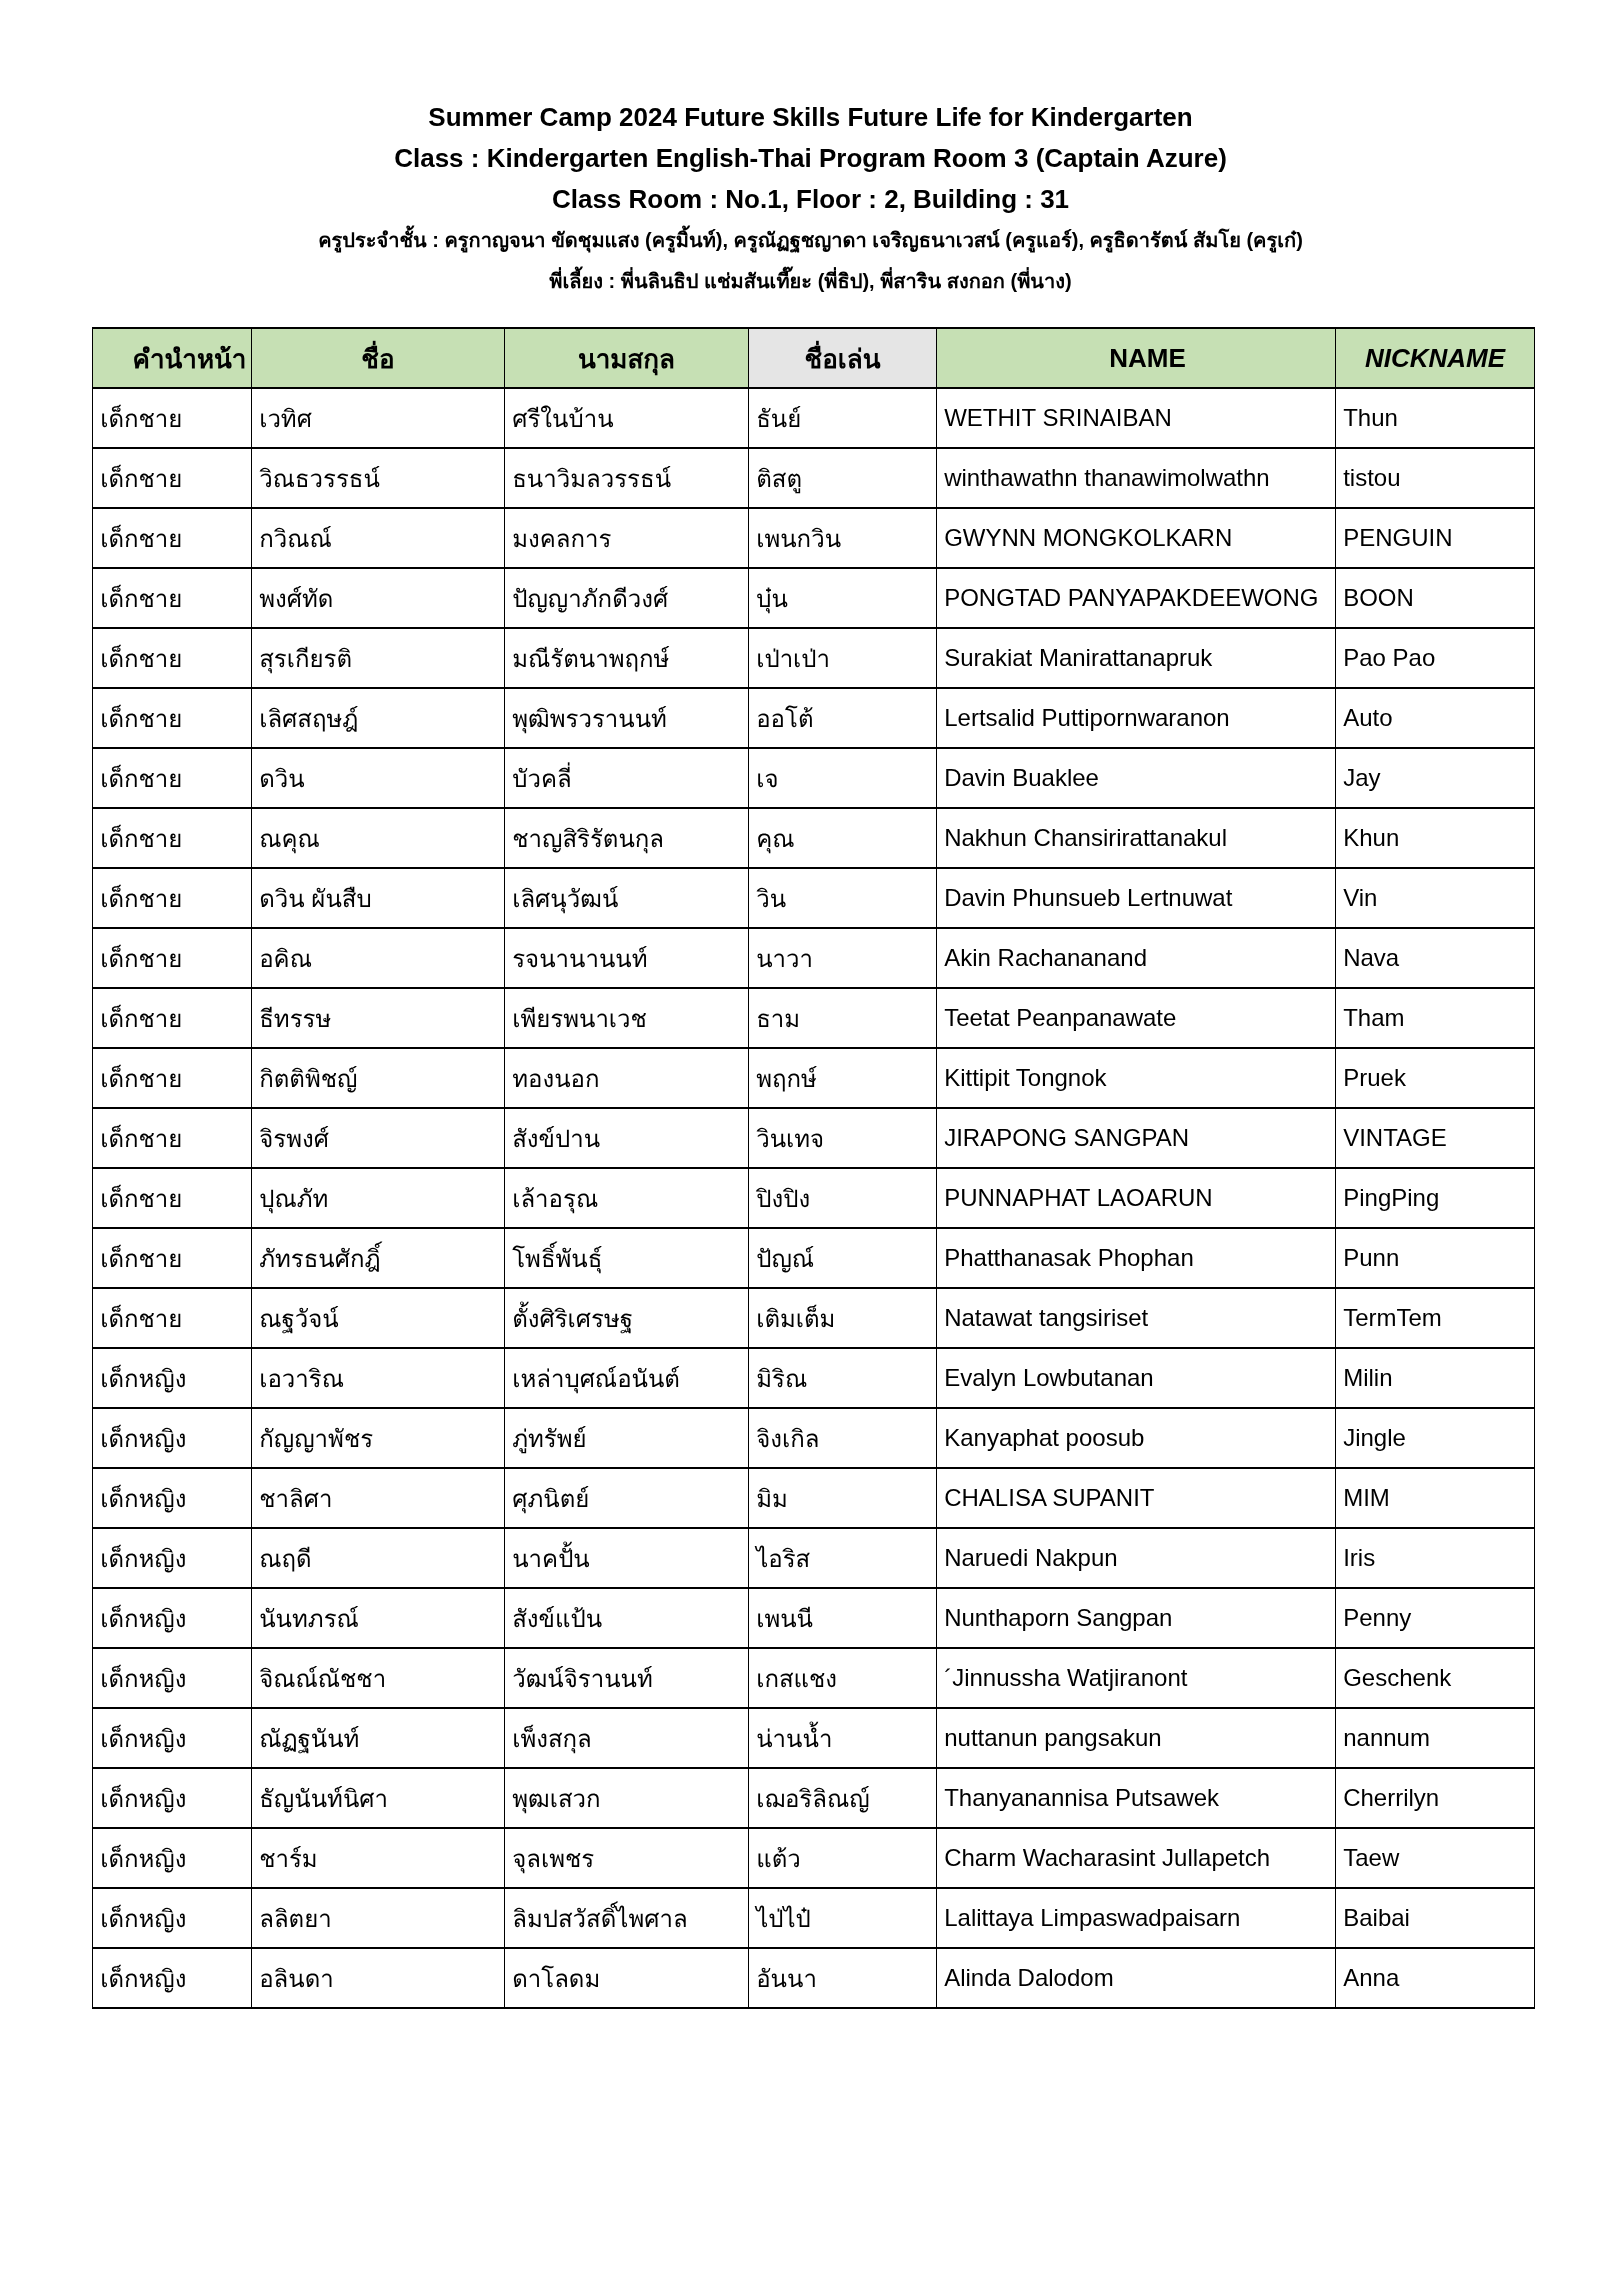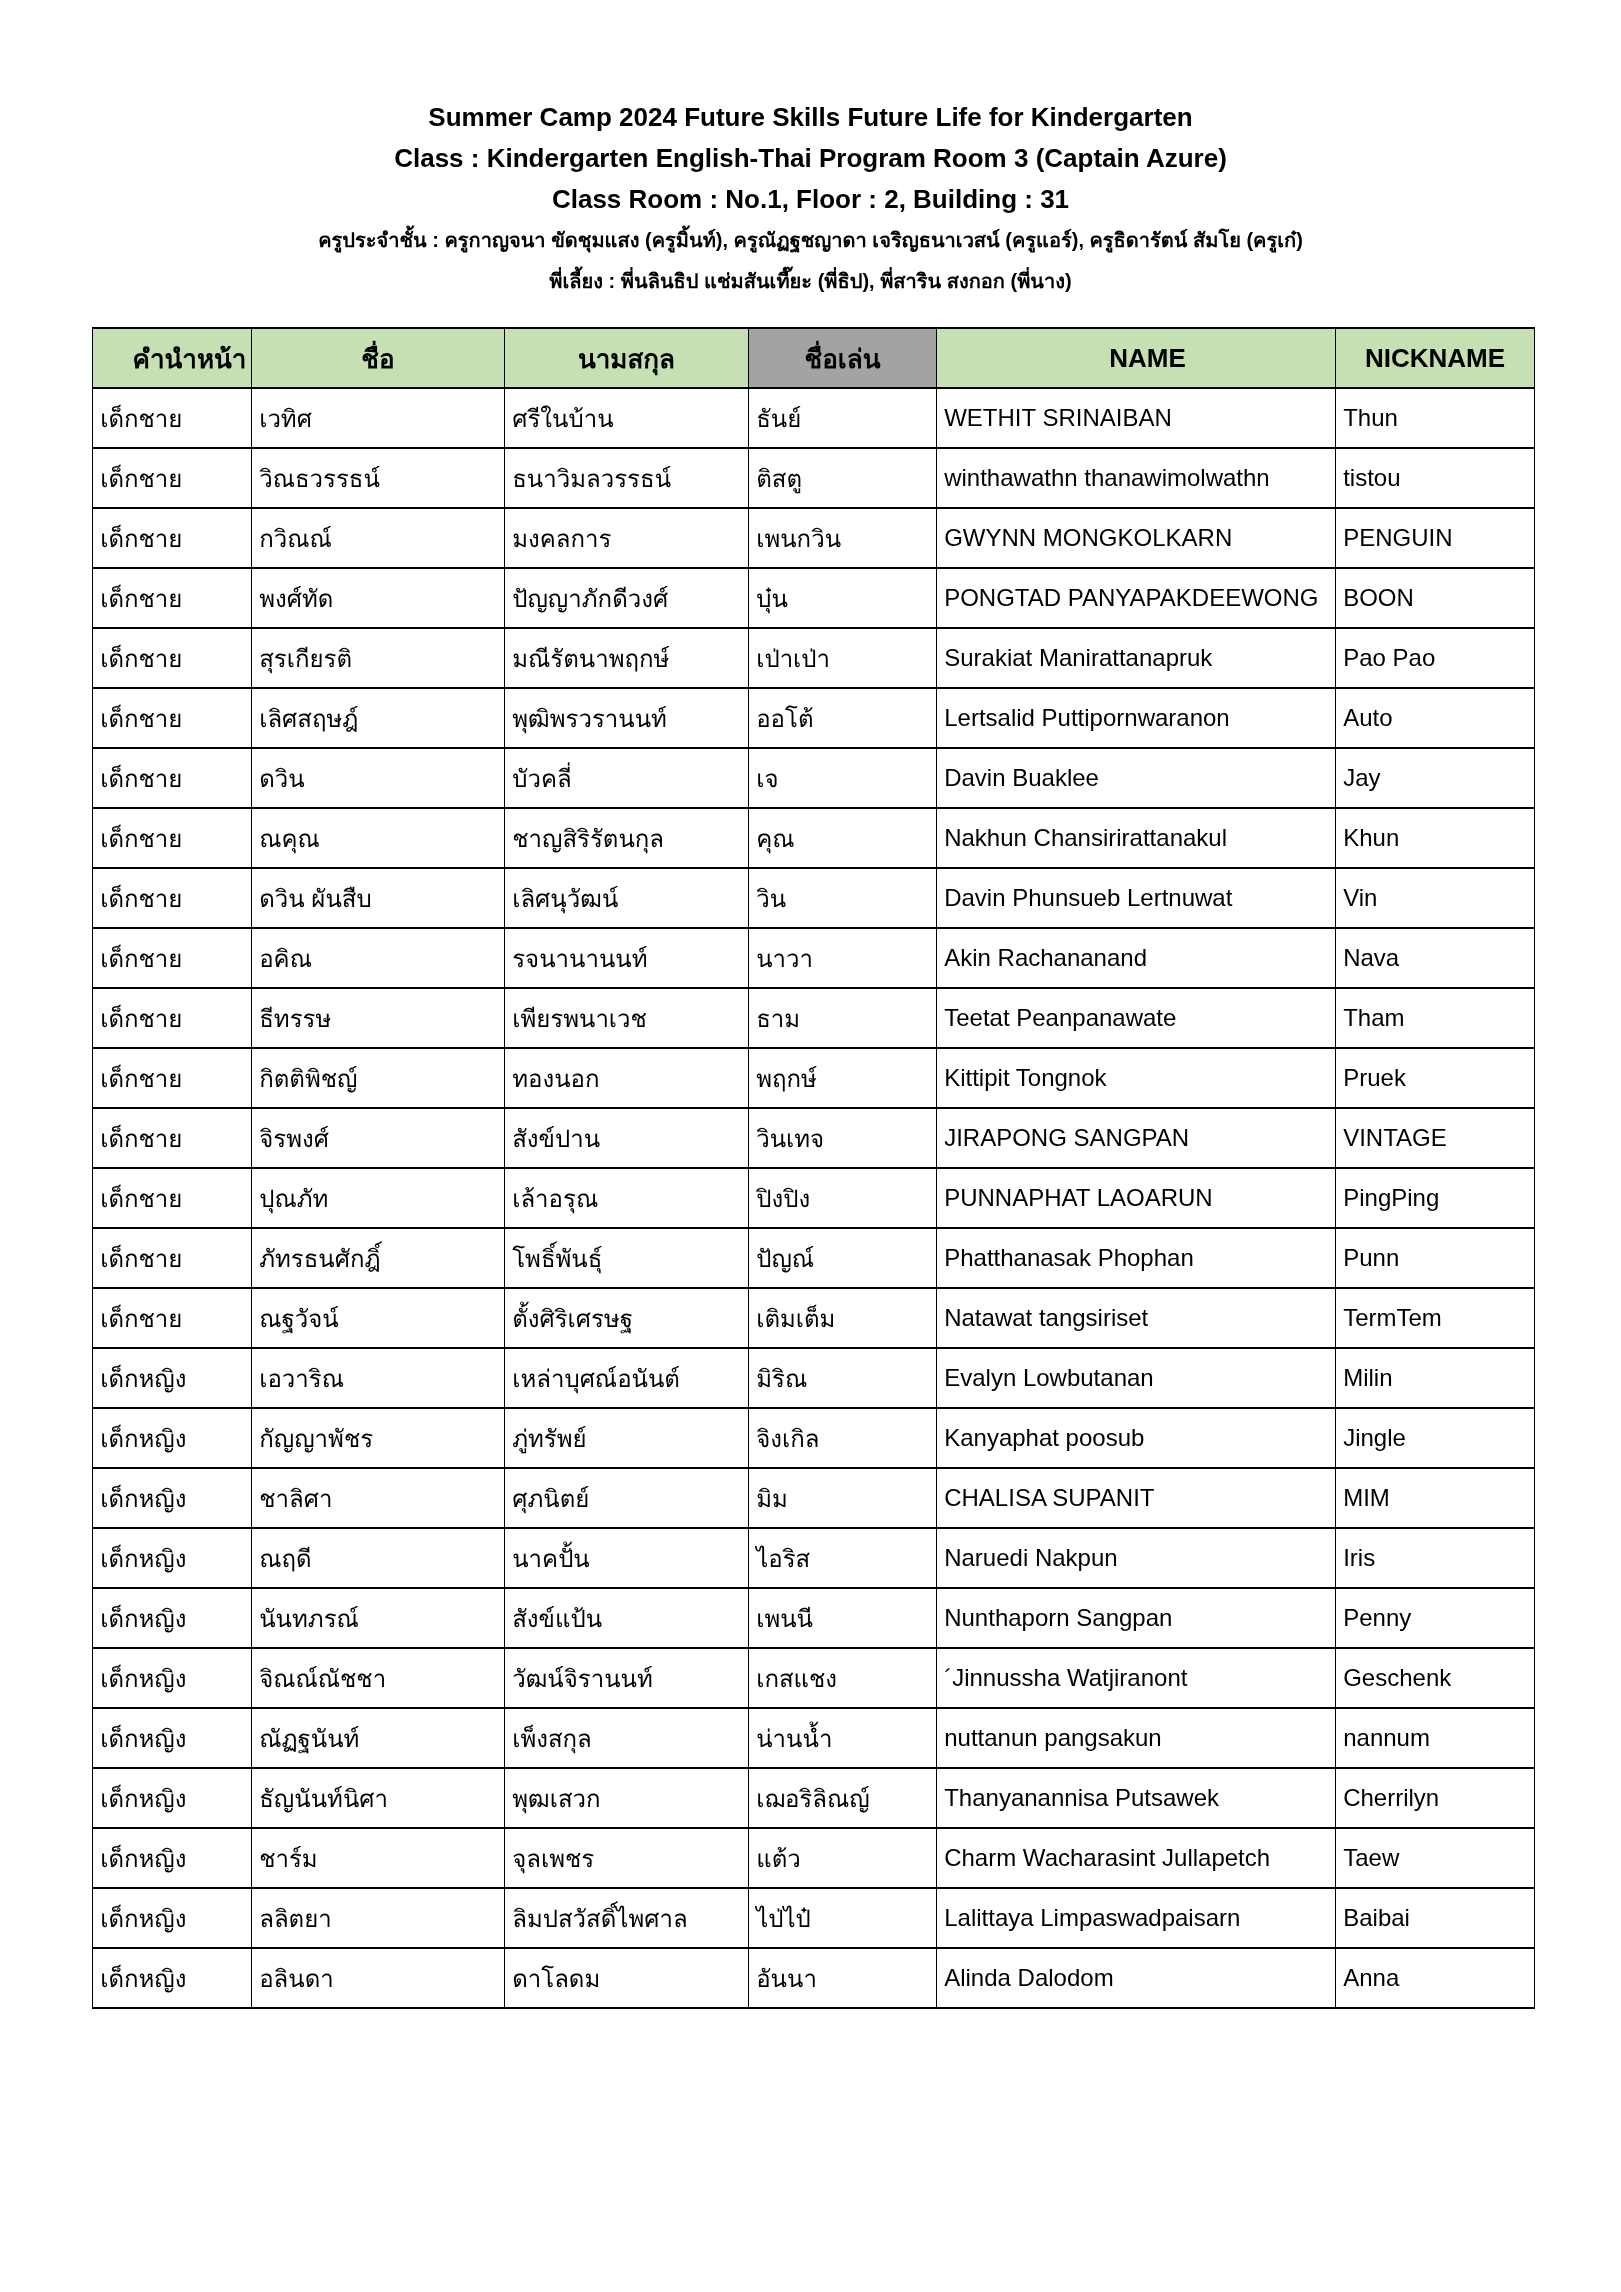--- a/index.html
+++ b/index.html
@@ -88,23 +88,23 @@
         <col class="c3">
         <col class="c4">
         <col class="c5">
         <col class="c6">
     </colgroup>
     <thead>
       <tr>
         <th style="background: rgb(198, 224, 180); padding-left: 36px;">คำนำหน้า</th>
         <th style="background: rgb(198, 224, 180);">ชื่อ</th>
         <th style="background: rgb(198, 224, 180);">นามสกุล</th>
-        <th style="background: #a3a3a3;">ชื่อเล่น</th>
+        <th style="background: #e5e5e5;">ชื่อเล่น</th>
         <th style="background: rgb(198, 224, 180); padding-left: 24px;">NAME</th>
-        <th style="background: rgb(198, 224, 180);">NICKNAME</th>
+        <th style="background: rgb(198, 224, 180); font-style: italic;">NICKNAME</th>
       </tr>
     </thead>
     <tbody>
         <tr>
           <td>เด็กชาย</td>
           <td>เวทิศ</td>
           <td>ศรีในบ้าน</td>
           <td>ธันย์</td>
           <td>WETHIT SRINAIBAN</td>
           <td>Thun</td>

